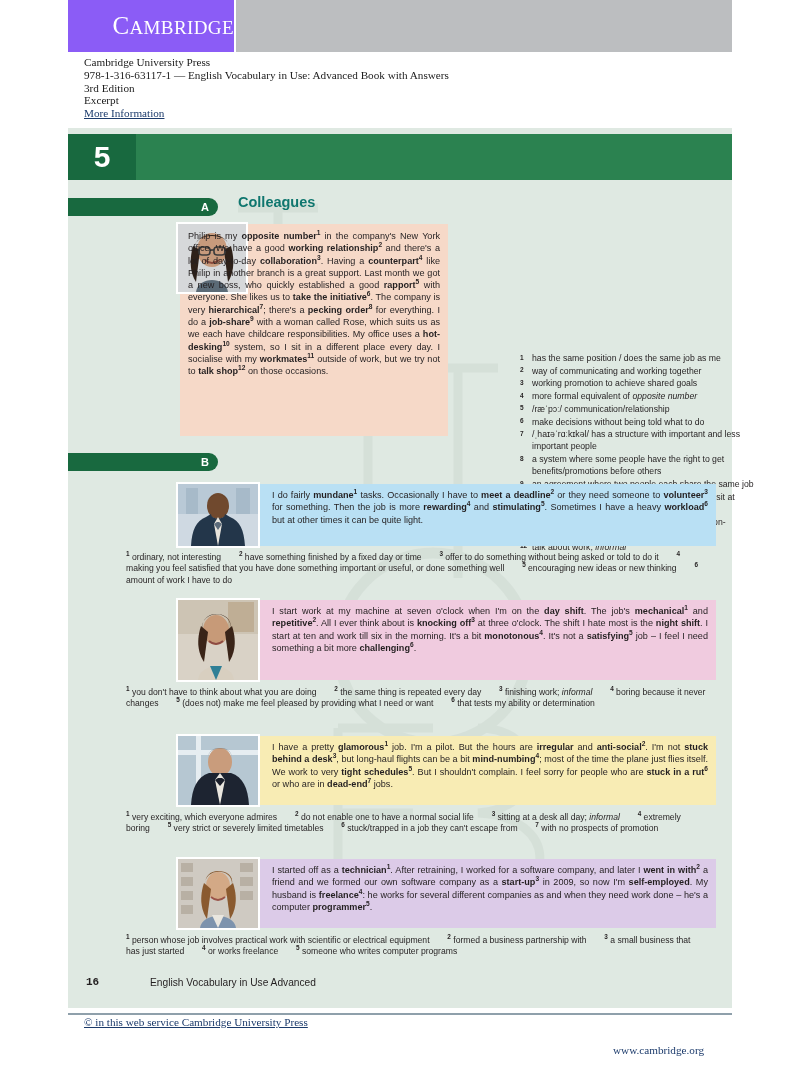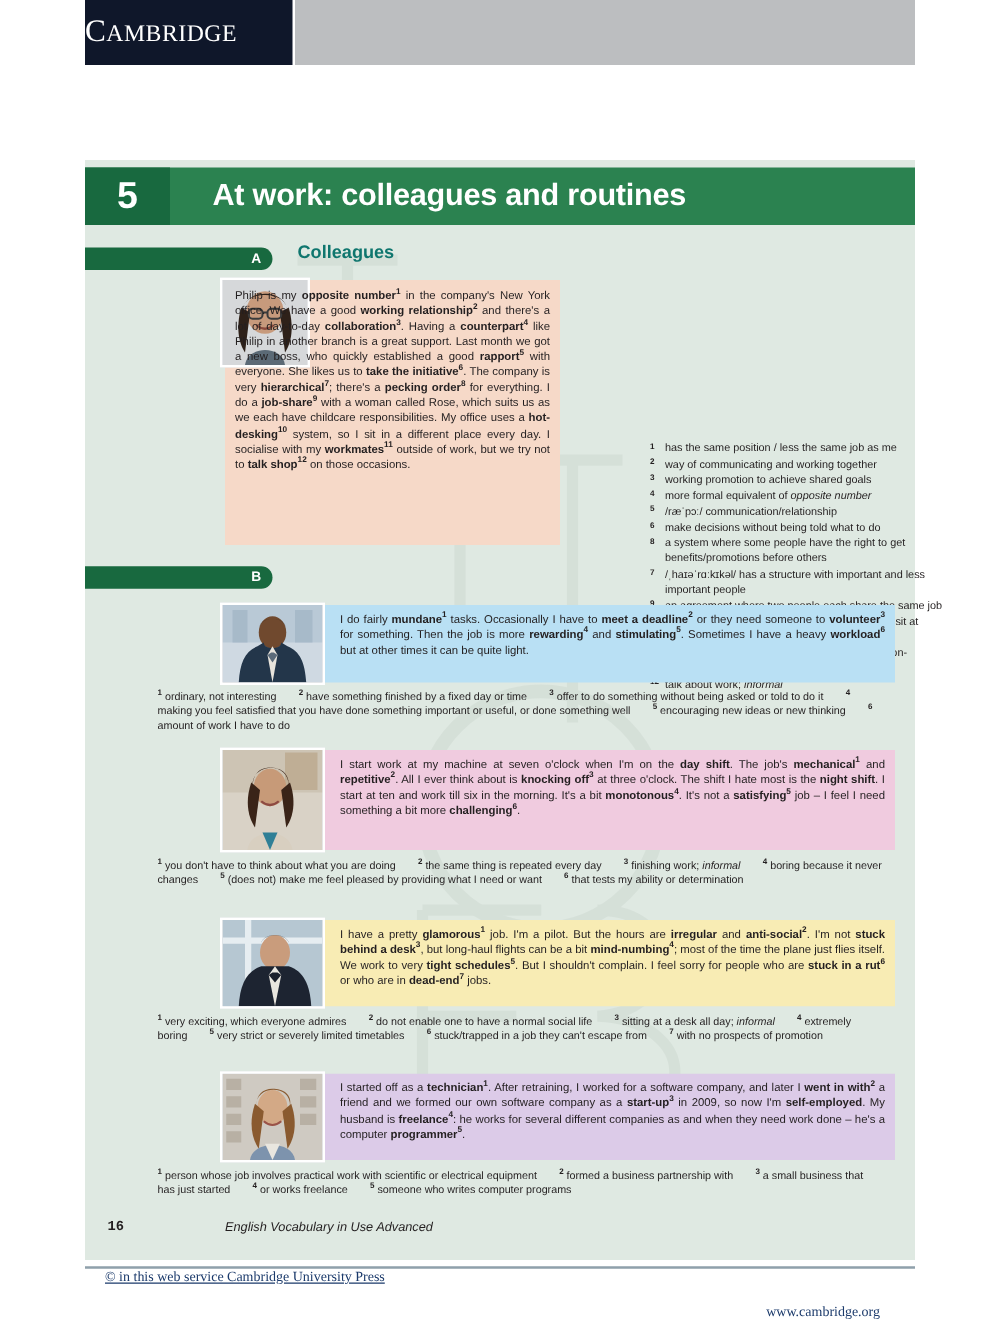--- a/index.html
+++ b/index.html
@@ -7,22 +7,22 @@
     width:800px;height:1072px;
     background:#ffffff;
     font-family:"Liberation Sans", sans-serif;
     -webkit-font-smoothing:antialiased;
     overflow:hidden;
   }
   .page{position:relative;width:800px;height:1072px;}
 
   
   .cup-header{position:absolute;left:68px;top:0;width:664px;height:52px;background:#bcbec0;}
-  .cup-logo-box{position:absolute;left:68px;top:0;width:166px;height:52px;background:#0f172a;
-    border-right:2px solid #ffffff;display:flex;align-items:center;justify-content:flex-start;}
+  .cup-logo-box{position:absolute;left:68px;top:0;width:166px;height:52px;background:#8b5cf6;
+    border-right:2px solid #ffffff;display:flex;align-items:center;justify-content:flex-end;}
   .cup-logo{color:#ffffff;font-family:"Liberation Serif", serif;font-size:25px;letter-spacing:.4px;font-weight:400;}
   .cup-logo .sc{font-size:19px;}
 
   .cup-meta{position:absolute;left:84px;top:56px;width:640px;color:#1a1a1a;
     font-family:"Liberation Serif", serif;font-size:11.2px;line-height:12.8px;}
   .cup-meta div{white-space:nowrap;}
   .cup-meta .more{color:#1b3a6b;text-decoration:underline;display:inline-block;}
 
   
   .unit{position:absolute;left:68px;top:128px;width:664px;height:880px;background:#dfe9e2;}
@@ -62,60 +62,66 @@
 
   
   .gloss{position:absolute;left:452px;top:224px;width:248px;color:#231f20;
      font-size:8.7px;line-height:12.2px;}
   .gloss .row{position:relative;padding-left:12px;margin-bottom:.5px;}
   .gloss .row .n{position:absolute;left:0;top:-.5px;font-size:6.5px;font-weight:bold;}
   .gloss .row i{font-style:italic;}
 
   
   .pg-num{position:absolute;left:18px;bottom:20px;color:#231f20;font-size:11px;font-weight:bold;font-family:Liberation Mono, monospace;}
-  .pg-run{position:absolute;left:112px;bottom:20px;color:#231f20;font-size:10.2px;font-style:italic;
+  .pg-run{position:absolute;left:82px;bottom:20px;color:#231f20;font-size:10.2px;
      font-family:"Liberation Sans", sans-serif;}
 
   .rule{position:absolute;left:68px;top:1013px;width:664px;height:2px;background:#8fa0ab;}
   .foot-left{position:absolute;left:84px;top:1016px;color:#1b3a6b;
      font-family:"Liberation Serif", serif;font-size:11.2px;text-decoration:underline;}
   .foot-right{position:absolute;right:96px;top:1044px;color:#1b3a6b;
      font-family:"Liberation Serif", serif;font-size:11.2px;}
 </style>
 </head>
 <body>
 
 <div class="page">
 
   <div class="cup-header"></div>
   <div class="cup-logo-box">
     <span class="cup-logo">C<span class="sc">AMBRIDGE</span></span>
   </div>
 
+  <div class="cup-meta">
+    <div>Cambridge University Press</div>
+    <div>978-1-316-63117-1 — English Vocabulary in Use: Advanced Book with Answers</div>
+    <div>3rd Edition</div>
+    <div>Excerpt</div>
+    <div><a class="more" href="#">More Information</a></div>
+  </div>
 
   <div class="unit">
 
     <div class="wm">
       <svg width="430" height="760" viewBox="0 0 430 760">
         <g fill="none" stroke="#6d7d72" stroke-width="9">
           <path d="M60 40 L60 250 M20 40 L100 40"></path>
           <path d="M150 120 L150 330 M110 120 L190 120"></path>
           <path d="M240 200 L240 410 M200 200 L280 200"></path>
           <circle cx="215" cy="480" r="95" stroke-width="11"></circle>
           <path d="M120 560 L120 730 M120 560 L215 560 M120 645 L195 645 M120 730 L215 730"></path>
           <path d="M260 560 C330 560 330 640 260 645 C340 648 345 730 260 730"></path>
         </g>
       </svg>
     </div>
 
     <div class="unit-titlebar"></div>
     <div class="unit-num-box">
       <span class="unit-num">5</span>
     </div>
-    <div class="unit-title">At work: colleagues and routines</div>
 
     <div class="sec-bar" style="top:70px;">
       <span>A</span>
     </div>
     <div class="sec-head" style="top:66px;">Colleagues</div>
 
     <div class="speech" style="left:112px;top:96px;width:268px;height:212px;background:#f6d9c8;">
       <div class="photo" style="left:-4px;top:-2px;width:72px;height:72px;">
         <svg width="68" height="68" viewBox="0 0 68 68">
           <rect width="68" height="68" fill="#d6d8da"></rect>
@@ -127,28 +133,28 @@
           <rect x="36" y="23" width="11" height="8" rx="3" fill="none" stroke="#3b3b3b" stroke-width="1.6"></rect>
           <line x1="32" y1="26" x2="36" y2="26" stroke="#3b3b3b" stroke-width="1.6"></line>
           <path d="M27 36 Q34 42 41 36" stroke="#8a4a3c" stroke-width="1.8" fill="none"></path>
           <path d="M18 68 C20 52 48 52 50 68 Z" fill="#5b6a76"></path>
         </svg>
       </div>
       <div class="txt" style="left:8px;top:6px;width:252px;">Philip is my <b>opposite number</b><sup>1</sup> in the company's New York office. We have a good <b>working relationship</b><sup>2</sup> and there's a lot of day-to-day <b>collaboration</b><sup>3</sup>. Having a <b>counterpart</b><sup>4</sup> like Philip in another branch is a great support. Last month we got a new boss, who quickly established a good <b>rapport</b><sup>5</sup> with everyone. She likes us to <b>take the initiative</b><sup>6</sup>. The company is very <b>hierarchical</b><sup>7</sup>; there's a <b>pecking order</b><sup>8</sup> for everything. I do a <b>job-share</b><sup>9</sup> with a woman called Rose, which suits us as we each have childcare responsibilities. My office uses a <b>hot-desking</b><sup>10</sup> system, so I sit in a different place every day. I socialise with my <b>workmates</b><sup>11</sup> outside of work, but we try not to <b>talk shop</b><sup>12</sup> on those occasions.</div>
     </div>
 
     <div class="gloss">
-        <div class="row"><span class="n">1</span><span>has the same position / less the same job as me</span></div>
+        <div class="row"><span class="n">1</span><span>has the same position / does the same job as me</span></div>
         <div class="row"><span class="n">2</span><span>way of communicating and working together</span></div>
         <div class="row"><span class="n">3</span><span>working promotion to achieve shared goals</span></div>
         <div class="row"><span class="n">4</span><span>more formal equivalent of <i>opposite number</i></span></div>
         <div class="row"><span class="n">5</span><span>/ræˈpɔː/ communication/relationship</span></div>
         <div class="row"><span class="n">6</span><span>make decisions without being told what to do</span></div>
+        <div class="row"><span class="n">7</span><span>/ˌhaɪəˈrɑːkɪkəl/ has a structure with important and less important people</span></div>
         <div class="row"><span class="n">8</span><span>a system where some people have the right to get benefits/promotions before others</span></div>
-        <div class="row"><span class="n">7</span><span>/ˌhaɪəˈrɑːkɪkəl/ has a structure with important and less important people</span></div>
         <div class="row"><span class="n">9</span><span>an agreement where two people each share the same job</span></div>
         <div class="row"><span class="n">10</span><span>a policy of sharing desks in an office, so people sit at whichever desk is free on a particular day</span></div>
         <div class="row"><span class="n">11</span><span>colleagues you are friendly with (especially in non-professional occupations); <i>informal</i></span></div>
         <div class="row"><span class="n">12</span><span>talk about work; <i>informal</i></span></div>
       </div>
 
     <div class="sec-bar" style="top:325px;">
       <span>B</span>
     </div>
 

